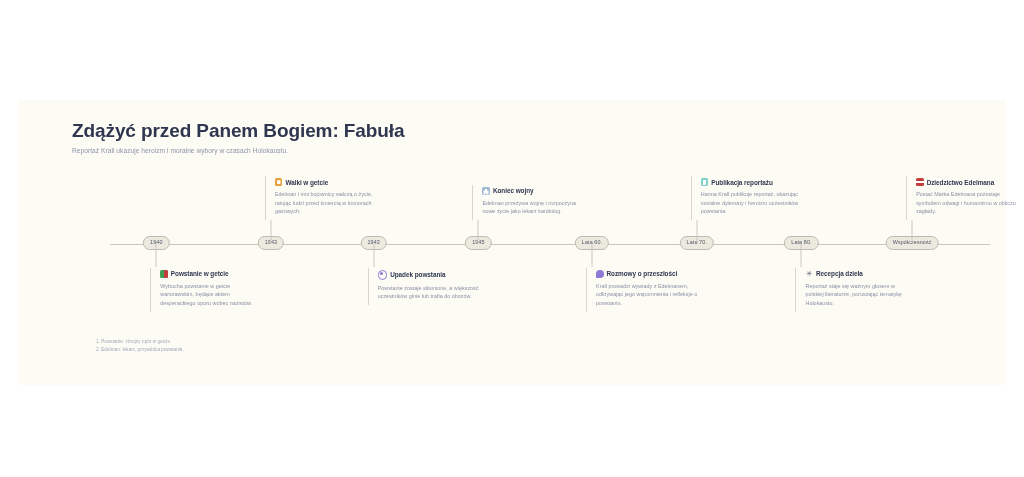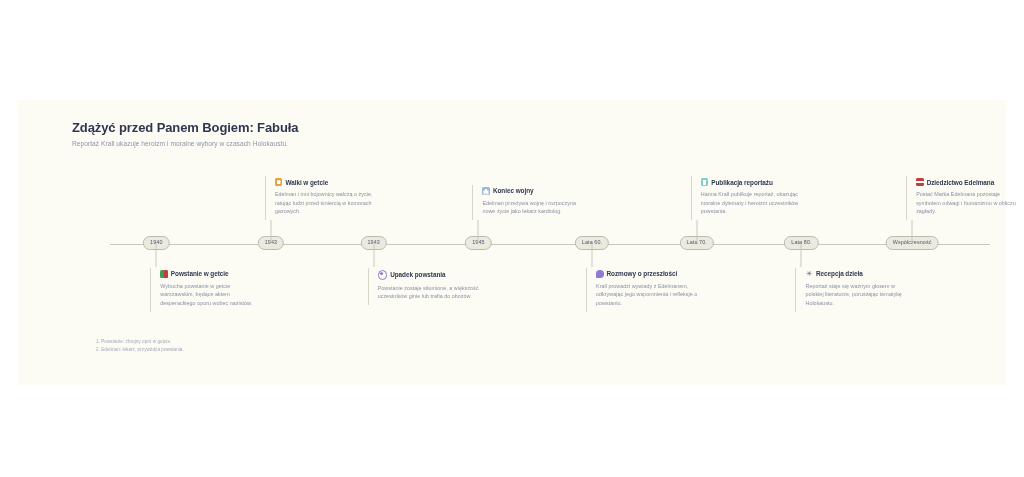--- a/index.html
+++ b/index.html
@@ -20,21 +20,21 @@
     width: 988px;
     height: 285px;
     background: #fdfcf4;
   }
   #header {
     position: absolute;
     left: 54px;
     top: 20px;
   }
   #title {
-    font-size: 13px;
+    font-size: 19px;
     font-weight: bold;
     color: #2f3650;
     letter-spacing: -0.1px;
     margin: 0 0 5px 0;
     white-space: nowrap;
   }
   #subtitle {
     font-size: 6.6px;
     color: #8e93ab;
     margin: 0;

